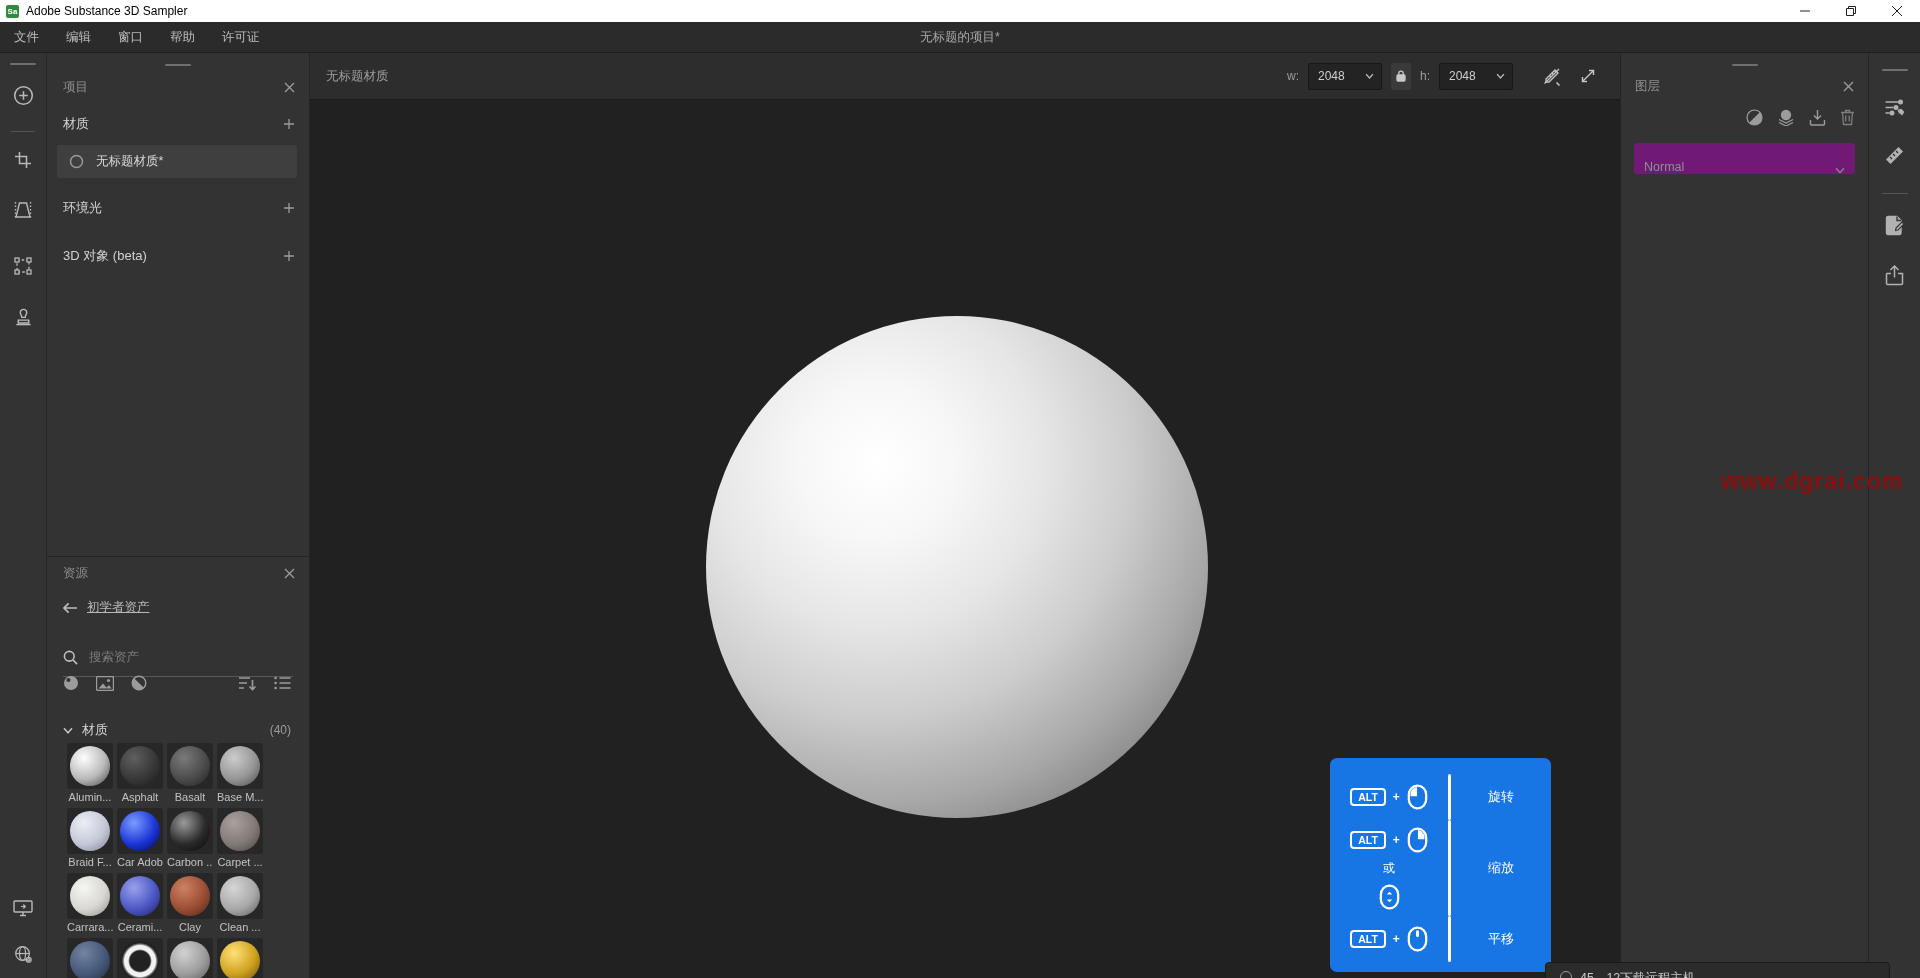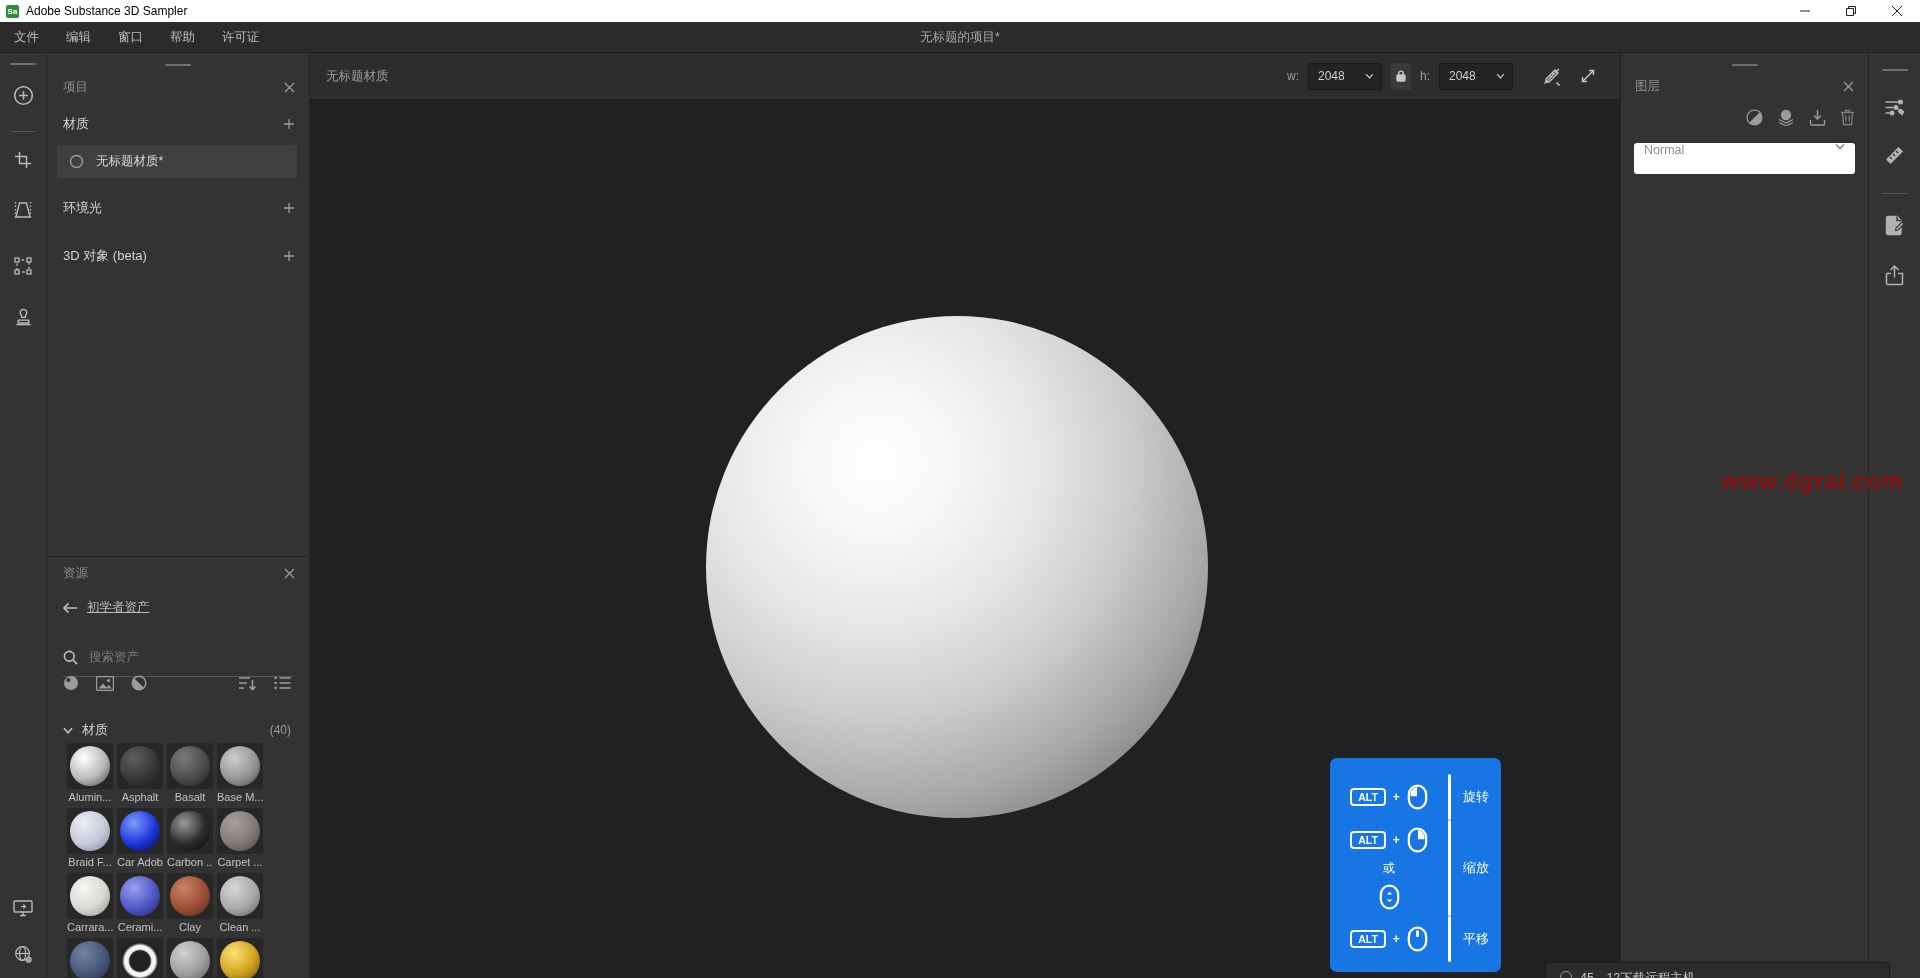--- a/index.html
+++ b/index.html
@@ -75,38 +75,38 @@
   .vp-iconbtn { color:#c4c4c4; margin-left:9px; cursor:pointer; }
 
   .sphere { position:absolute; left:396px; top:263px; width:502px; height:502px; border-radius:50%;
             background:radial-gradient(circle at 34% 29%, #ffffff 0%, #f7f7f7 16%, #e6e6e6 34%,
                        #cdcdcd 52%, #a8a8a8 70%, #7d7d7d 86%, #5c5c5c 96%, #525252 100%); }
 
   
   .right-panel { width:248px; background:#333; border-left:1px solid #242424; display:flex; flex-direction:column; flex:none; }
   .layers { height:689px; position:relative; }
   .layer-icons { position:absolute; top:56px; right:13px; display:flex; align-items:center; gap:14px; color:#b5b5b5; }
-  .blend-select { position:absolute; left:13px; right:13px; top:90px; height:31px; background:#ffffff; border-radius:3px;
-                  display:flex; align-items:flex-start; padding:0 10px; color:#8f8f8f; font-size:12.5px; }
+  .blend-select { position:absolute; left:13px; right:13px; top:90px; height:31px; background:#701a75; border-radius:3px;
+                  display:flex; align-items:flex-end; padding:0 10px; color:#8f8f8f; font-size:12.5px; }
   .blend-select .chev { margin-left:auto; color:#848484; }
   .dropzone { position:absolute; left:0; right:0; top:150px; text-align:center; color:#6f6f6f; }
   .dz-icons { position:relative; height:135px; }
   .dz-img { position:absolute; left:45px; top:62px; }
   .dz-file { position:absolute; left:136px; top:46px; }
   .dz-arrow { margin:0 auto; width:36px; }
   .dz-text { margin-top:30px; font-size:11.5px; line-height:15px; color:#8a8a8a; }
   .dz-link { text-decoration:underline; cursor:pointer; color:#929292; }
   .properties { flex:1; border-top:2px solid #262626; position:relative; }
 
   .right-toolbar { width:52px; background:#333; border-left:1px solid #242424; position:relative; flex:none; }
   .rt-item { position:absolute; left:0; width:51px; display:flex; justify-content:center; color:#b2b2b2; }
   .rt-divider { position:absolute; left:13px; width:26px; height:1px; background:#555; }
 
   
-  .hints { position:absolute; left:1330px; top:758px; width:171px; height:214px; background:var(--accent,#1876e4);
+  .hints { position:absolute; left:1330px; top:758px; width:221px; height:214px; background:var(--accent,#1876e4);
            border-radius:7px; z-index:10; display:flex; flex-direction:column; justify-content:space-between; padding:16px 0; }
   .hint-row { display:grid; grid-template-columns:118px 3px 1fr; align-items:center; }
   .hint-left { display:flex; align-items:center; justify-content:center; gap:7px; flex-direction:column; }
   .hint-combo { display:flex; align-items:center; gap:7px; }
   .hint-div { width:3px; border-radius:2px; background:#fff; height:100%; min-height:46px; }
   .hint-label { text-align:center; color:#ffffff; font-size:13px; }
   .alt-chip { border:2px solid #fff; border-radius:4px; color:#fff; font-size:10.5px; font-weight:bold; padding:1px 6px; }
   .hint-plus { color:#fff; font-size:12px; font-weight:bold; }
   .hint-or { color:#fff; font-size:12px; }
 

